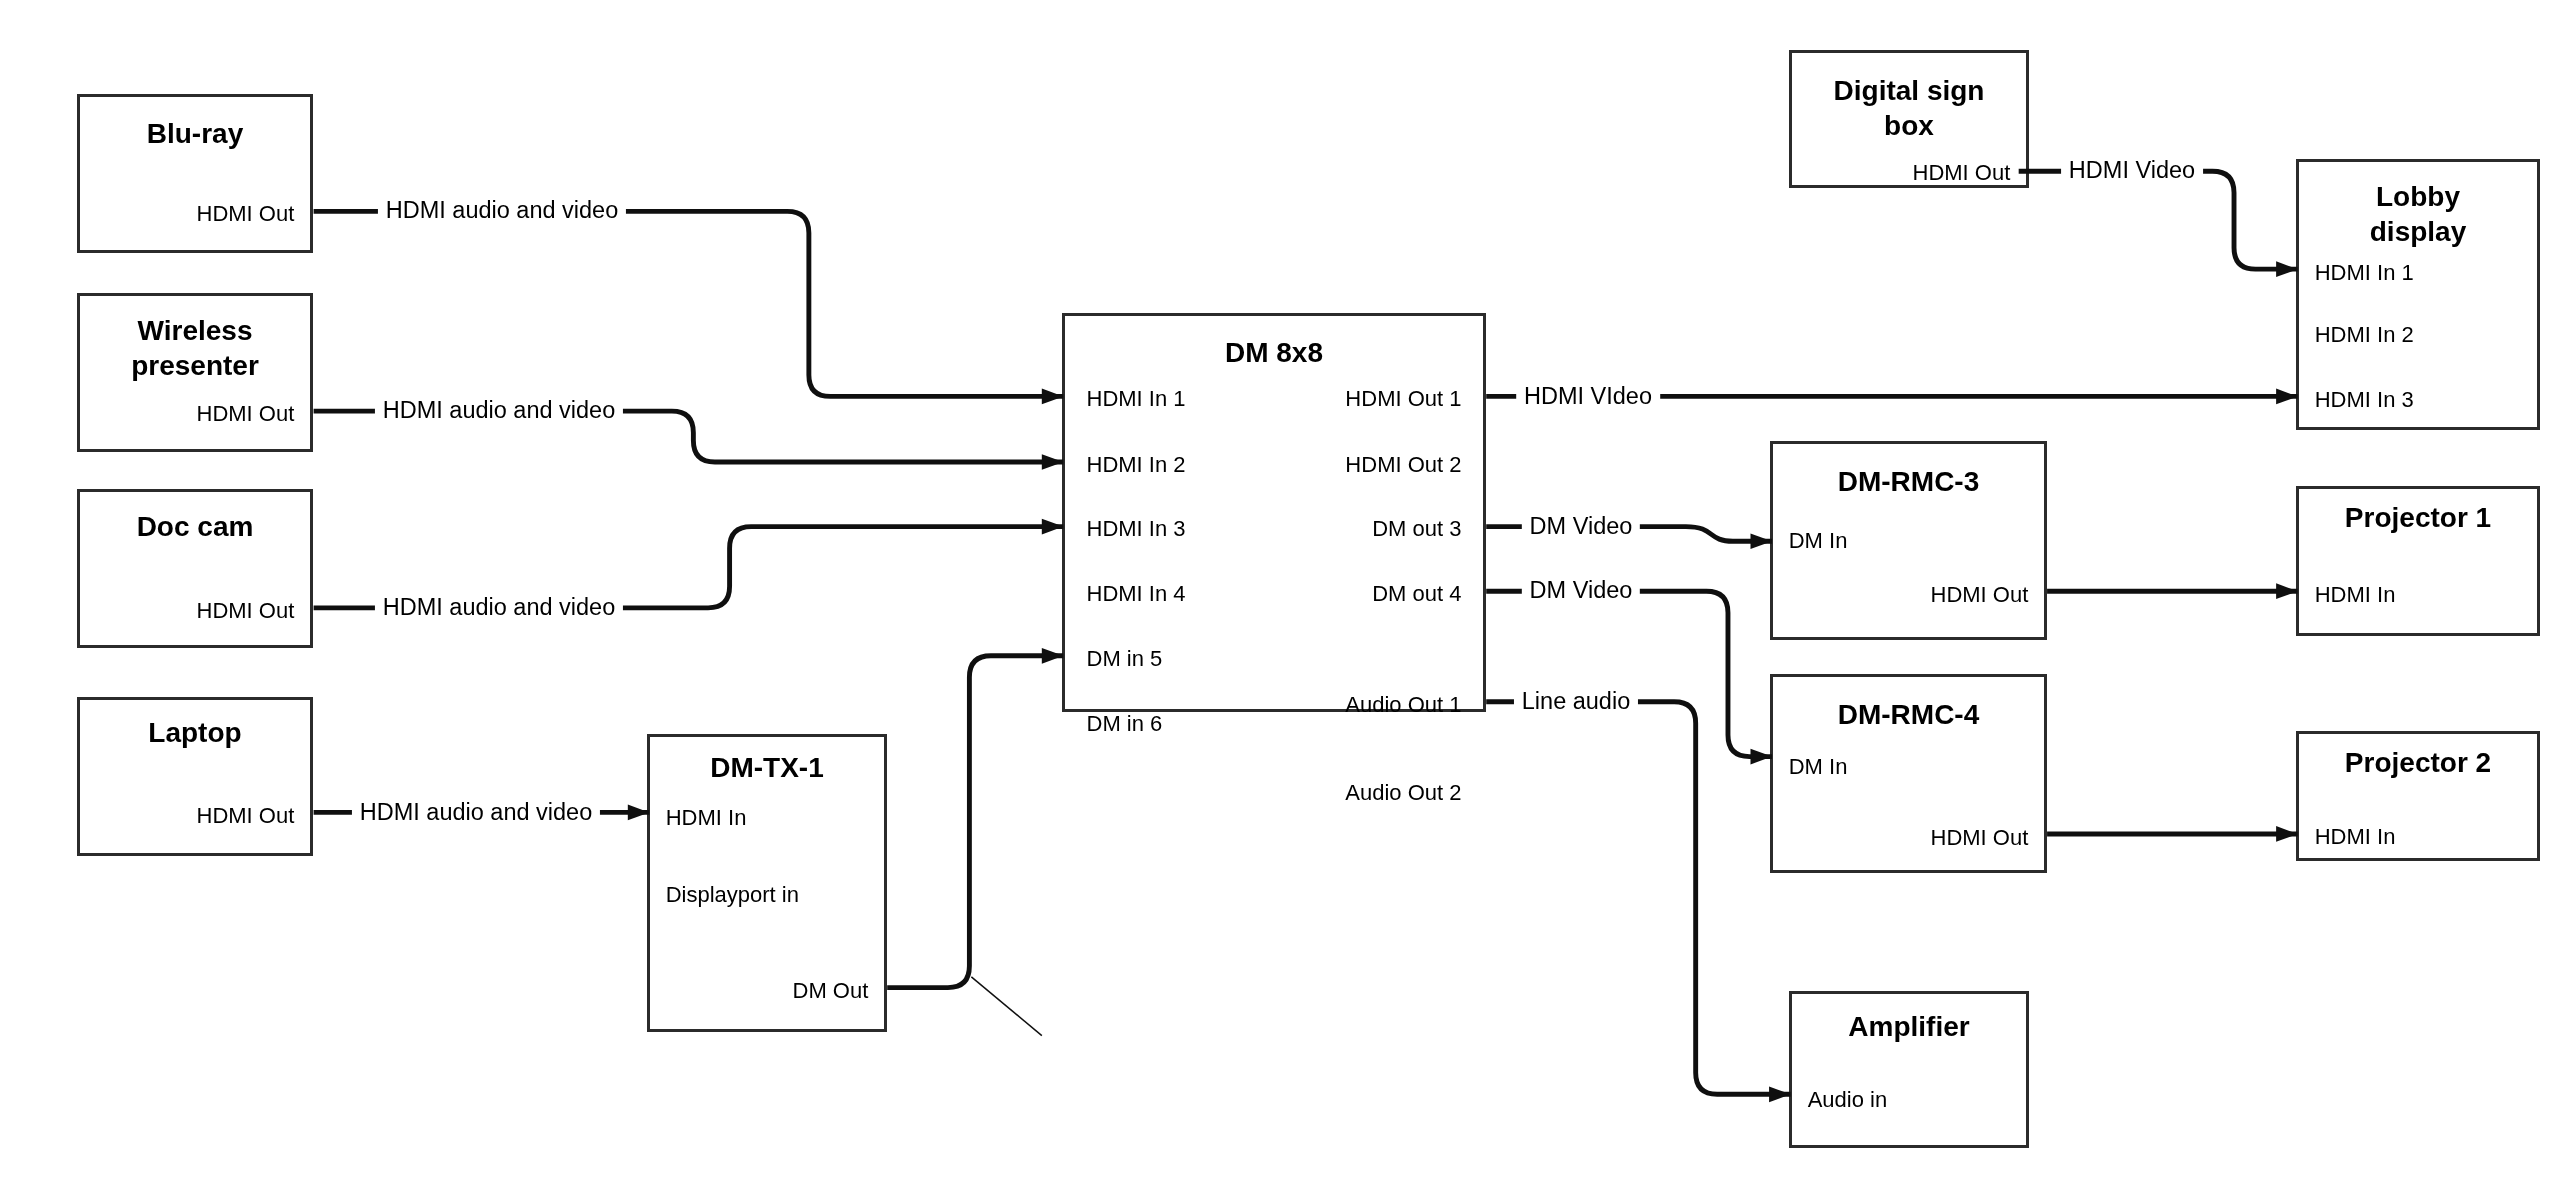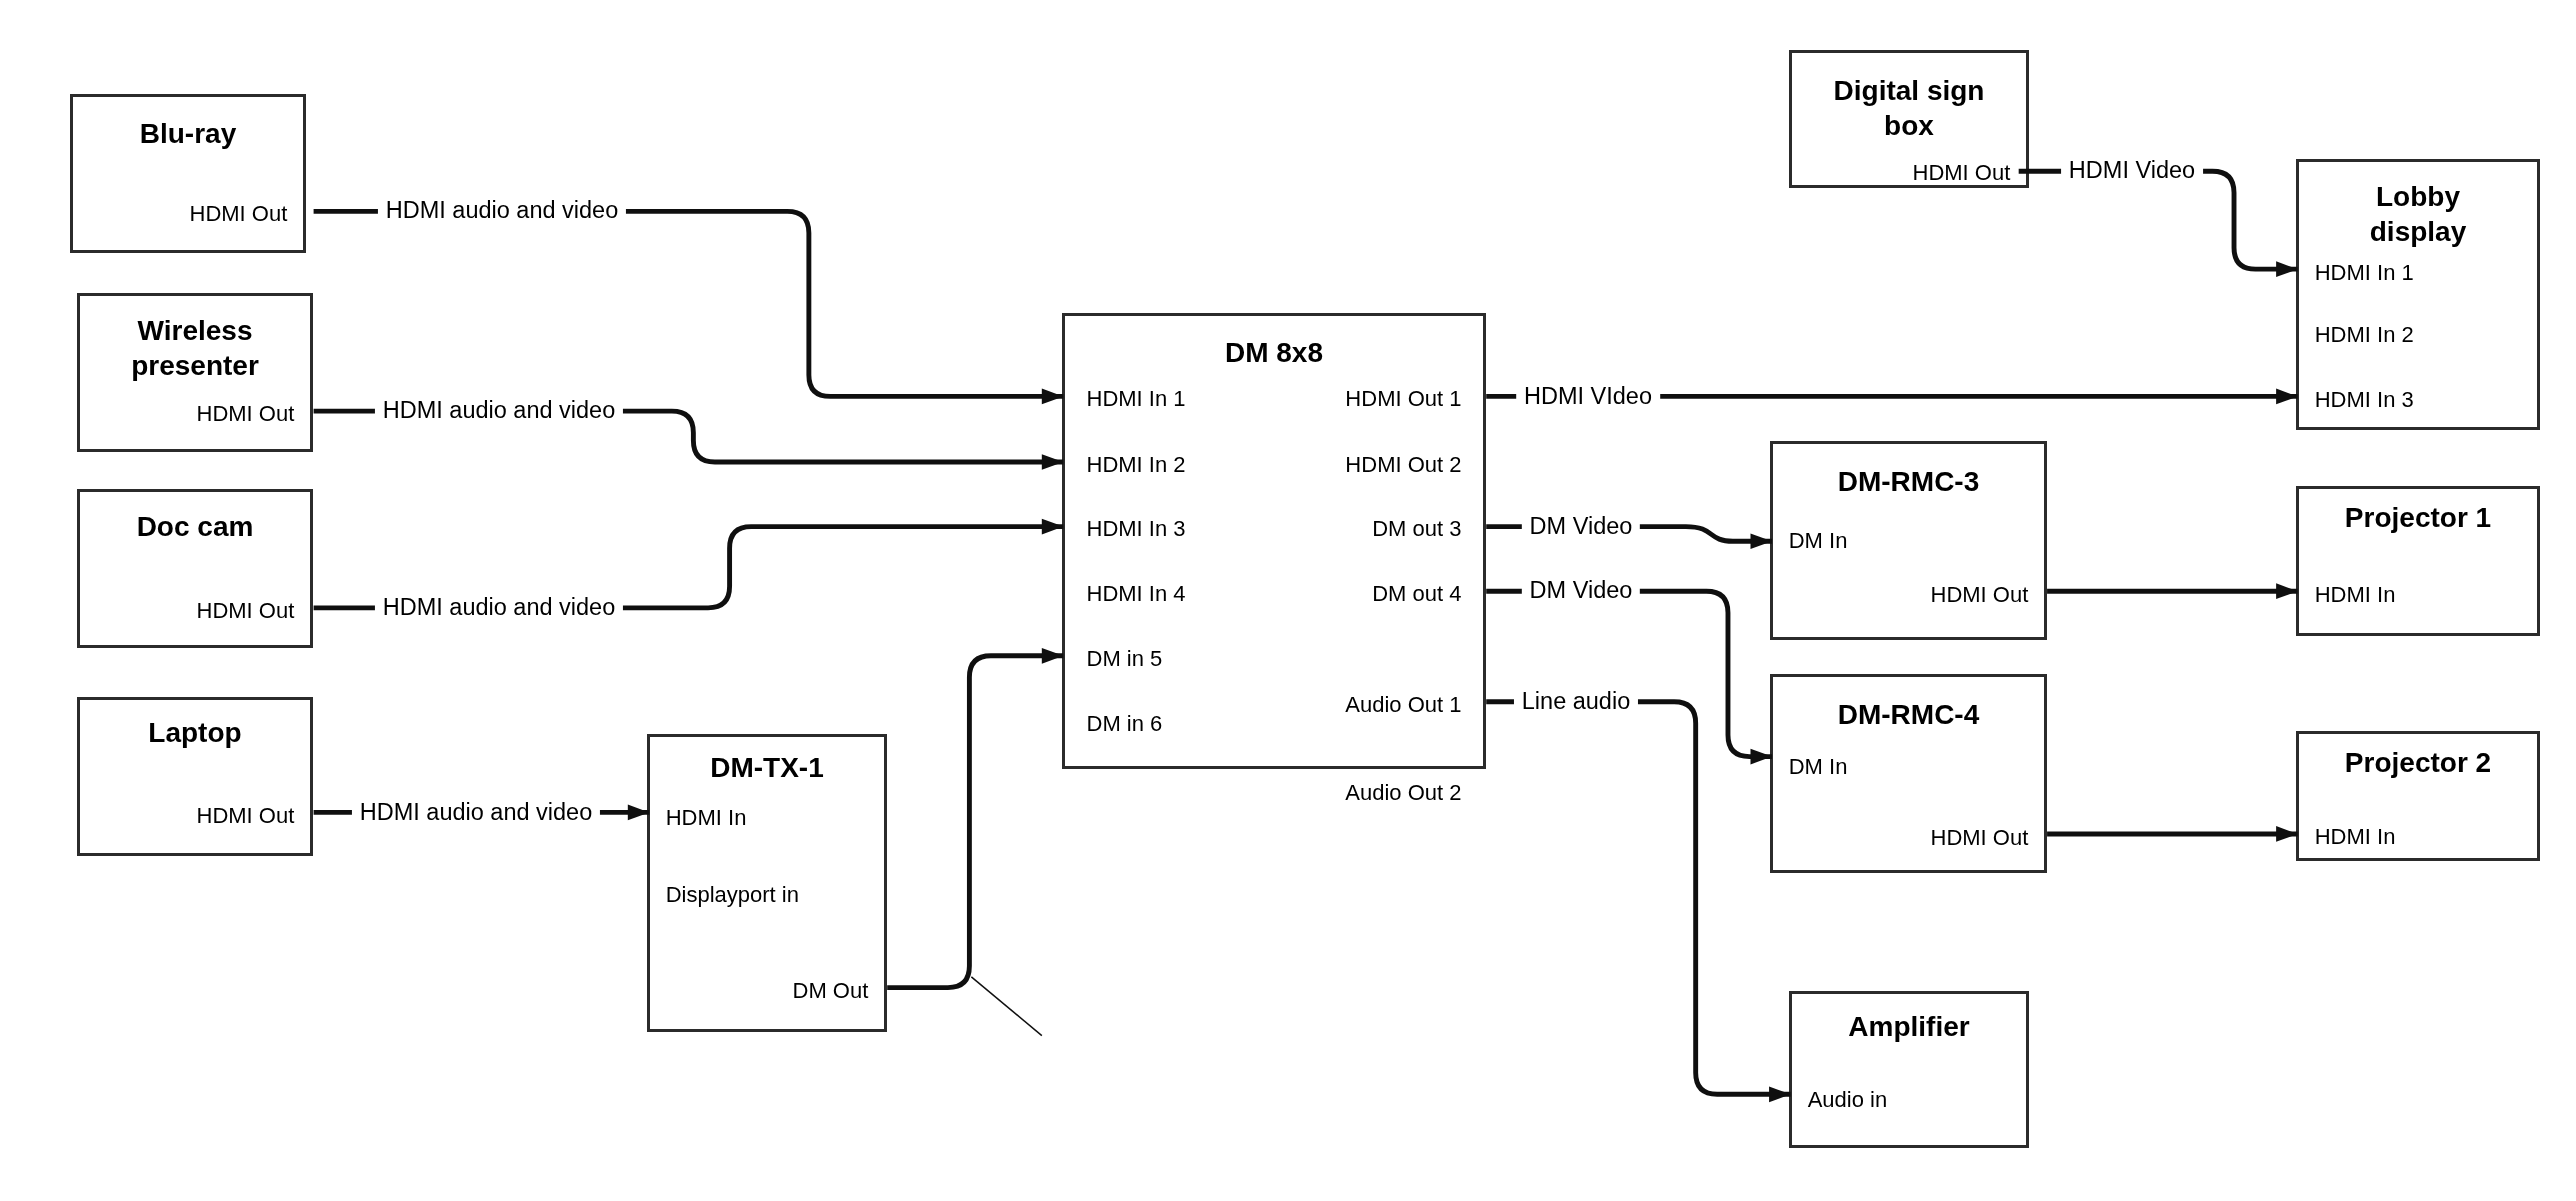--- a/index.html
+++ b/index.html
@@ -44,21 +44,21 @@
     box-sizing:border-box;
     font-size:21.5px; text-align:center;
     padding:7.8px 3.9px; line-height:1.3;
   }
 </style>
 </head>
 <body>
 
 <div id="canvas">
 
-  <div class="node" style="left:70px; top:94px; width:236px; height:159px;">
+  <div class="node" style="left:77px; top:94px; width:236px; height:159px;">
     <div class="title" style="top:37px;">Blu-ray</div>
     <div class="port pr" style="top:117px;">HDMI Out</div>
   </div>
 
   <div class="node" style="left:77px; top:293px; width:236px; height:159px;">
     <div class="title" style="top:35px;">Wireless</div>
     <div class="title" style="top:70px;">presenter</div>
     <div class="port pr" style="top:118px;">HDMI Out</div>
   </div>
 
@@ -72,21 +72,21 @@
     <div class="port pr" style="top:116px;">HDMI Out</div>
   </div>
 
   <div class="node" style="left:647px; top:734px; width:240px; height:298px;">
     <div class="title" style="top:31px;">DM-TX-1</div>
     <div class="port pl" style="top:81px;">HDMI In</div>
     <div class="port pl" style="top:158px;">Displayport in</div>
     <div class="port pr" style="top:254px;">DM Out</div>
   </div>
 
-  <div class="node dm8" style="left:1062px; top:313px; width:424px; height:456px;">
+  <div class="node dm8" style="left:1062px; top:313px; width:424px; height:399px;">
     <div class="title" style="top:37px;">DM 8x8</div>
     <div class="port pl" style="top:83px;">HDMI In 1</div>
     <div class="port pl" style="top:149px;">HDMI In 2</div>
     <div class="port pl" style="top:213px;">HDMI In 3</div>
     <div class="port pl" style="top:278px;">HDMI In 4</div>
     <div class="port pl" style="top:343px;">DM in 5</div>
     <div class="port pl" style="top:408px;">DM in 6</div>
     <div class="port pr" style="top:83px;">HDMI Out 1</div>
     <div class="port pr" style="top:149px;">HDMI Out 2</div>
     <div class="port pr" style="top:213px;">DM out 3</div>

